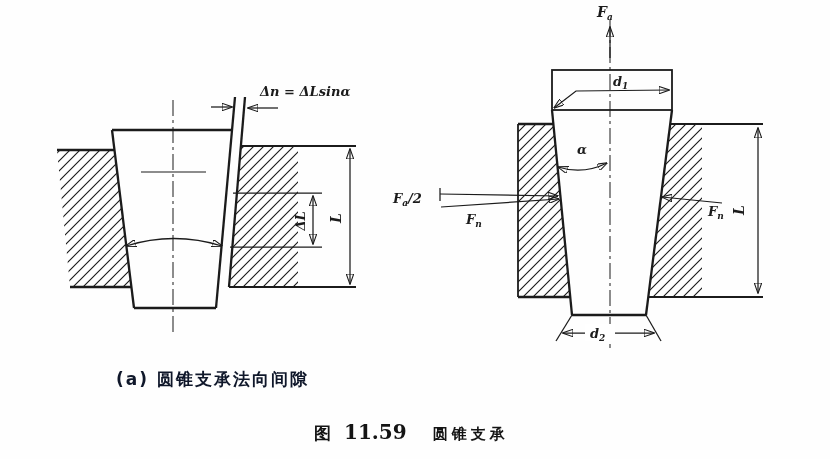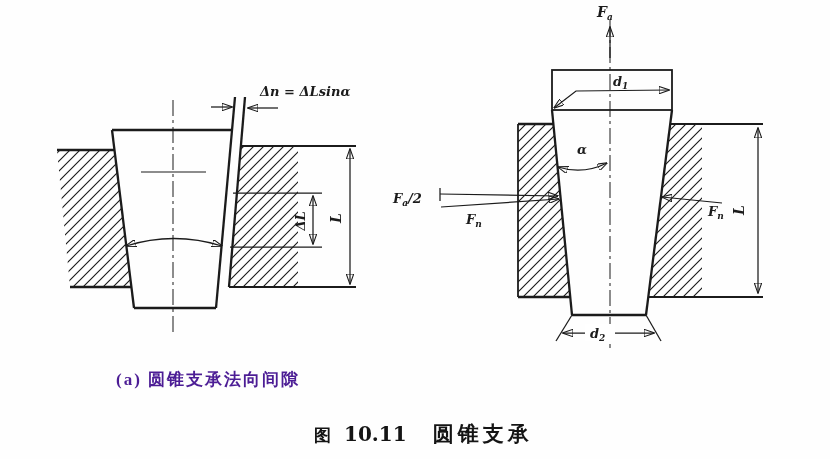--- a/index.html
+++ b/index.html
@@ -14,28 +14,28 @@
   .w-med{stroke-width:1.8;}
   .w-dim{stroke-width:1.25;}
   .w-thin{stroke-width:1;}
   .cline{stroke-width:1;stroke-dasharray:16 4 3 4;}
   .lbl{font:italic bold 13px "DejaVu Serif","Liberation Serif",serif;fill:#1b1b1b;}
   .lbl-lg{font-size:14px;}
   .sub{font-size:9px;font-style:italic;}
   .whitebg{fill:#ffffff;stroke:none;}
   .caption{
     position:absolute;font-size:17px;font-weight:700;letter-spacing:2px;
-    white-space:nowrap;color:#4c1d95;font-family:Liberation Serif, serif;
+    white-space:nowrap;color:#0f172a;
   }
   .fig-title{
     position:absolute;display:flex;align-items:baseline;white-space:nowrap;color:#141414;
   }
   .fig-title .t-pre{font-size:17px;font-weight:700;}
   .fig-title .t-num{font-size:20px;font-weight:700;font-family:"DejaVu Serif","Liberation Serif",serif;margin-left:13px;}
-  .fig-title .t-txt{font-size:21px;font-weight:700;letter-spacing:4px;margin-left:26px;}
+  .fig-title .t-txt{font-size:15px;font-weight:700;letter-spacing:4px;margin-left:26px;}
 </style>
 </head>
 <body>
 
 <div class="stage">
 
 <svg width="830" height="459" viewBox="0 0 830 459">
   <defs>
     <pattern id="hatch" width="10" height="10" patternUnits="userSpaceOnUse">
       <path d="M-2,2 l4,-4 M0,10 L10,0 M8,12 l4,-4" stroke="#1b1b1b" stroke-width="1.15" fill="none"></path>
@@ -127,17 +127,17 @@
     <text transform="translate(744,210) rotate(-90)" text-anchor="middle" class="lbl lbl-lg">L</text>
     <text x="590" y="338" class="lbl"><tspan>d</tspan><tspan class="sub" dy="3">2</tspan></text>
   </g>
 </svg>
 
 <div class="caption" style="left:116px;top:368px;">(a) 圆锥支承法向间隙</div>
 
 
 <div class="fig-title" style="left:314px;top:420px;">
   <span class="t-pre">图</span>
-  <span class="t-num">10.11</span>
+  <span class="t-num">11.59</span>
   <span class="t-txt">圆锥支承</span>
 </div>
 
 </div>
 
 </body></html>

